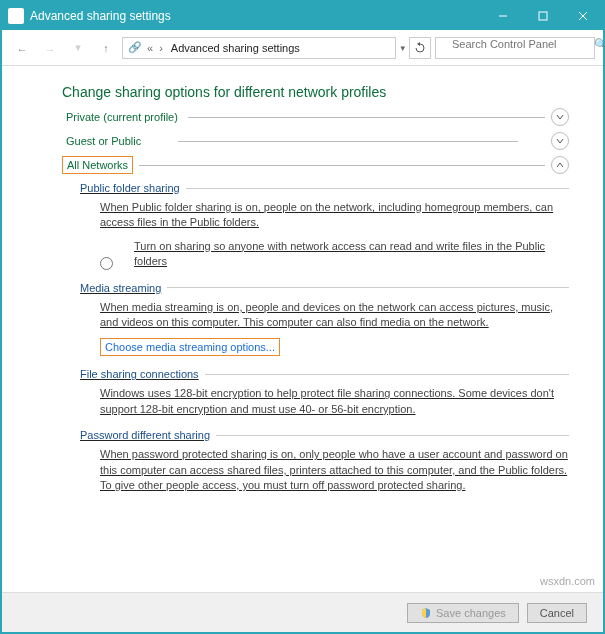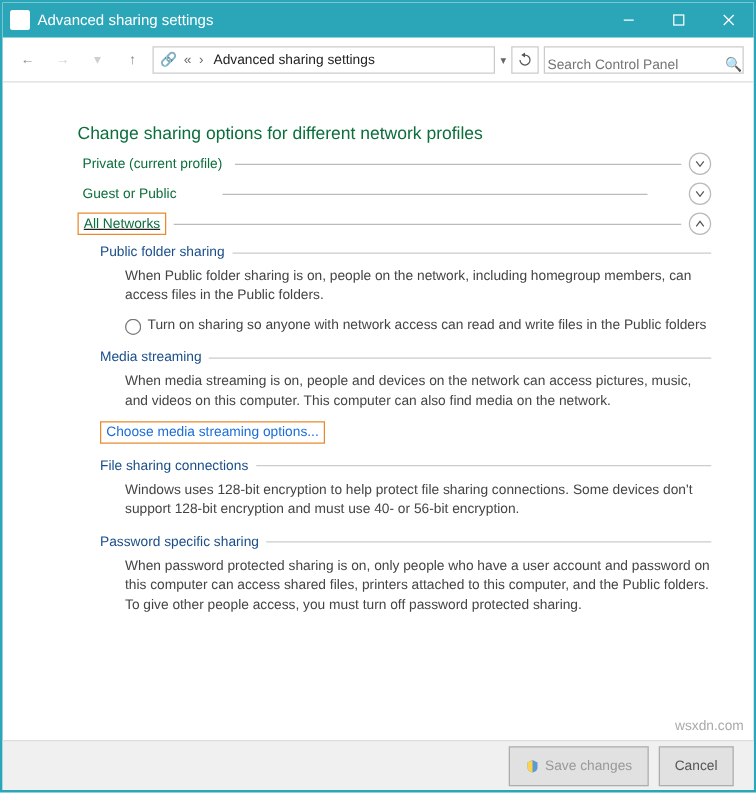--- a/index.html
+++ b/index.html
@@ -12,46 +12,46 @@
     .win-btn svg { stroke: #fff; }
     
     .navbar { height: 36px; border-bottom: 1px solid #ddd; display: flex; align-items: center; padding: 0 8px; gap: 4px; }
     .nav-arrow { width: 24px; height: 24px; display: flex; align-items: center; justify-content: center; color: #888; }
     .nav-arrow.disabled { opacity: 0.4; }
     .breadcrumb { flex: 1; height: 22px; border: 1px solid #ccc; display: flex; align-items: center; padding: 0 4px; font-size: 11px; gap: 2px; }
     .crumb-icon { width: 16px; height: 16px; display: flex; align-items: center; justify-content: center; }
     .crumb-chev { color: #666; padding: 0 2px; }
     .crumb-link { color: #222; padding: 2px 4px; }
     .refresh-btn { width: 22px; height: 22px; border: 1px solid #ccc; display: flex; align-items: center; justify-content: center; }
-    .search-box { width: 160px; height: 22px; border: 1px solid #ccc; display: flex; align-items: flex-end; padding: 0 2px; color: #888; }
+    .search-box { width: 160px; height: 22px; border: 1px solid #ccc; display: flex; align-items: flex-start; padding: 0 16px; color: #888; }
     .search-box input { flex: 1; border: none; outline: none; font-size: 11px; color: #888; background: transparent; }
     .search-icon { color: #555; }
     
     .content { padding: 18px 34px 10px 60px; overflow-y: auto; height: calc(100% - 28px - 36px - 40px); }
-    .heading { color: #0b6e3b; font-size: 14px; margin-bottom: 8px; font-weight: 400; margin-top: 14px; }
+    .heading { color: #0b6e3b; font-size: 14px; margin-bottom: 8px; font-weight: 400; }
     .subtext { color: #444; font-size: 11px; margin-bottom: 14px; line-height: 1.4; }
     
     .section-row { display: flex; align-items: center; margin-bottom: 6px; }
     .section-label { color: #0b6e3b; font-size: 11px; padding: 2px 4px; }
     .highlight-orange { border: 1.5px solid #e98a2e; }
     .section-line { flex: 1; border-top: 1px solid #bbb; margin: 0 6px; }
     .expander { width: 18px; height: 18px; border: 1px solid #bbb; border-radius: 50%; display: flex; align-items: center; justify-content: center; color: #555; }
     
-    .subsection { margin: 8px 0 12px 18px; }
+    .subsection { margin: 8px 0 12px 18px; text-decoration: underline; }
     .sub-row { display: flex; align-items: center; margin-bottom: 4px; }
     .sub-label { color: #1a4e8a; font-size: 11px; }
     .sub-line { flex: 1; border-top: 1px solid #ccc; margin-left: 6px; }
     .sub-desc { font-size: 11px; color: #444; margin: 6px 0 8px 20px; line-height: 1.4; }
     .radio-group { margin-left: 20px; }
-    .radio-line { display: flex; align-items: flex-end; gap: 5px; font-size: 11px; color: #444; margin-bottom: 3px; line-height: 1.4; }
+    .radio-line { display: flex; align-items: flex-end; gap: 21px; font-size: 11px; color: #444; margin-bottom: 3px; line-height: 1.4; }
     .radio-line input { margin-top: 2px; accent-color: #333; }
-    .link-highlight { color: #1a6dd8; border: 1.5px solid #e98a2e; padding: 2px 4px; display: inline-block; font-size: 11px; }
+    .link-highlight { color: #1a6dd8; border: 1.5px solid #e98a2e; padding: 2px 4px; display: inline-block; margin-left: 20px; font-size: 11px; }
     
     .footer { height: 40px; background: #f0f0f0; border-top: 1px solid #ddd; display: flex; align-items: center; justify-content: flex-end; padding-right: 16px; gap: 8px; }
-    .btn { height: 32px; padding: 0 12px; border: 1px solid #adadad; background: #e1e1e1; font-size: 11px; display: flex; align-items: center; gap: 4px; color: #555; }
+    .btn { height: 20px; padding: 0 12px; border: 1px solid #adadad; background: #e1e1e1; font-size: 11px; display: flex; align-items: center; gap: 4px; color: #555; }
     .btn.disabled { color: #999; }
     .shield { width: 12px; height: 12px; }
     
     .watermark { position: absolute; right: 10px; bottom: 47px; font-size: 11px; color: #aaa; }
   </style>
 </head>
 <body>
 
 <div class="titlebar">
   <div class="titlebar-icon"></div>
@@ -114,21 +114,21 @@
   <div class="section-row" style="margin-top:0;gap:27px;">
     <span class="section-label">Guest or Public</span>
     <div class="section-line"></div>
     <div class="expander">
         <svg width="8" height="8">
           <path d="M1 2 L4 6 L7 2" fill="none" stroke="#555"></path>
         </svg>
       </div>
   </div>
 
-  <div class="section-row" style="text-decoration:underline;">
+  <div class="section-row" style="">
     <span class="section-label highlight-orange">All Networks</span>
     <div class="section-line"></div>
     <div class="expander">
         <svg width="8" height="8">
           <path d="M1 6 L4 2 L7 6" fill="none" stroke="#555"></path>
         </svg>
       </div>
   </div>
 
   <div class="subsection">
@@ -157,21 +157,21 @@
   <div class="subsection">
     <div class="sub-row">
         <span class="sub-label">File sharing connections</span>
         <div class="sub-line"></div>
       </div>
     <div class="sub-desc">Windows uses 128-bit encryption to help protect file sharing connections. Some devices don't support 128-bit encryption and must use 40- or 56-bit encryption.</div>
   </div>
 
   <div class="subsection">
     <div class="sub-row">
-        <span class="sub-label">Password specific sharing</span>
+        <span class="sub-label">Password different sharing</span>
         <div class="sub-line"></div>
       </div>
     <div class="sub-desc">When password protected sharing is on, only people who have a user account and password on this computer can access shared files, printers attached to this computer, and the Public folders. To give other people access, you must turn off password protected sharing.</div>
 
   </div>
 </div>
 
 <div class="watermark">wsxdn.com</div>
 
 <div class="footer">

